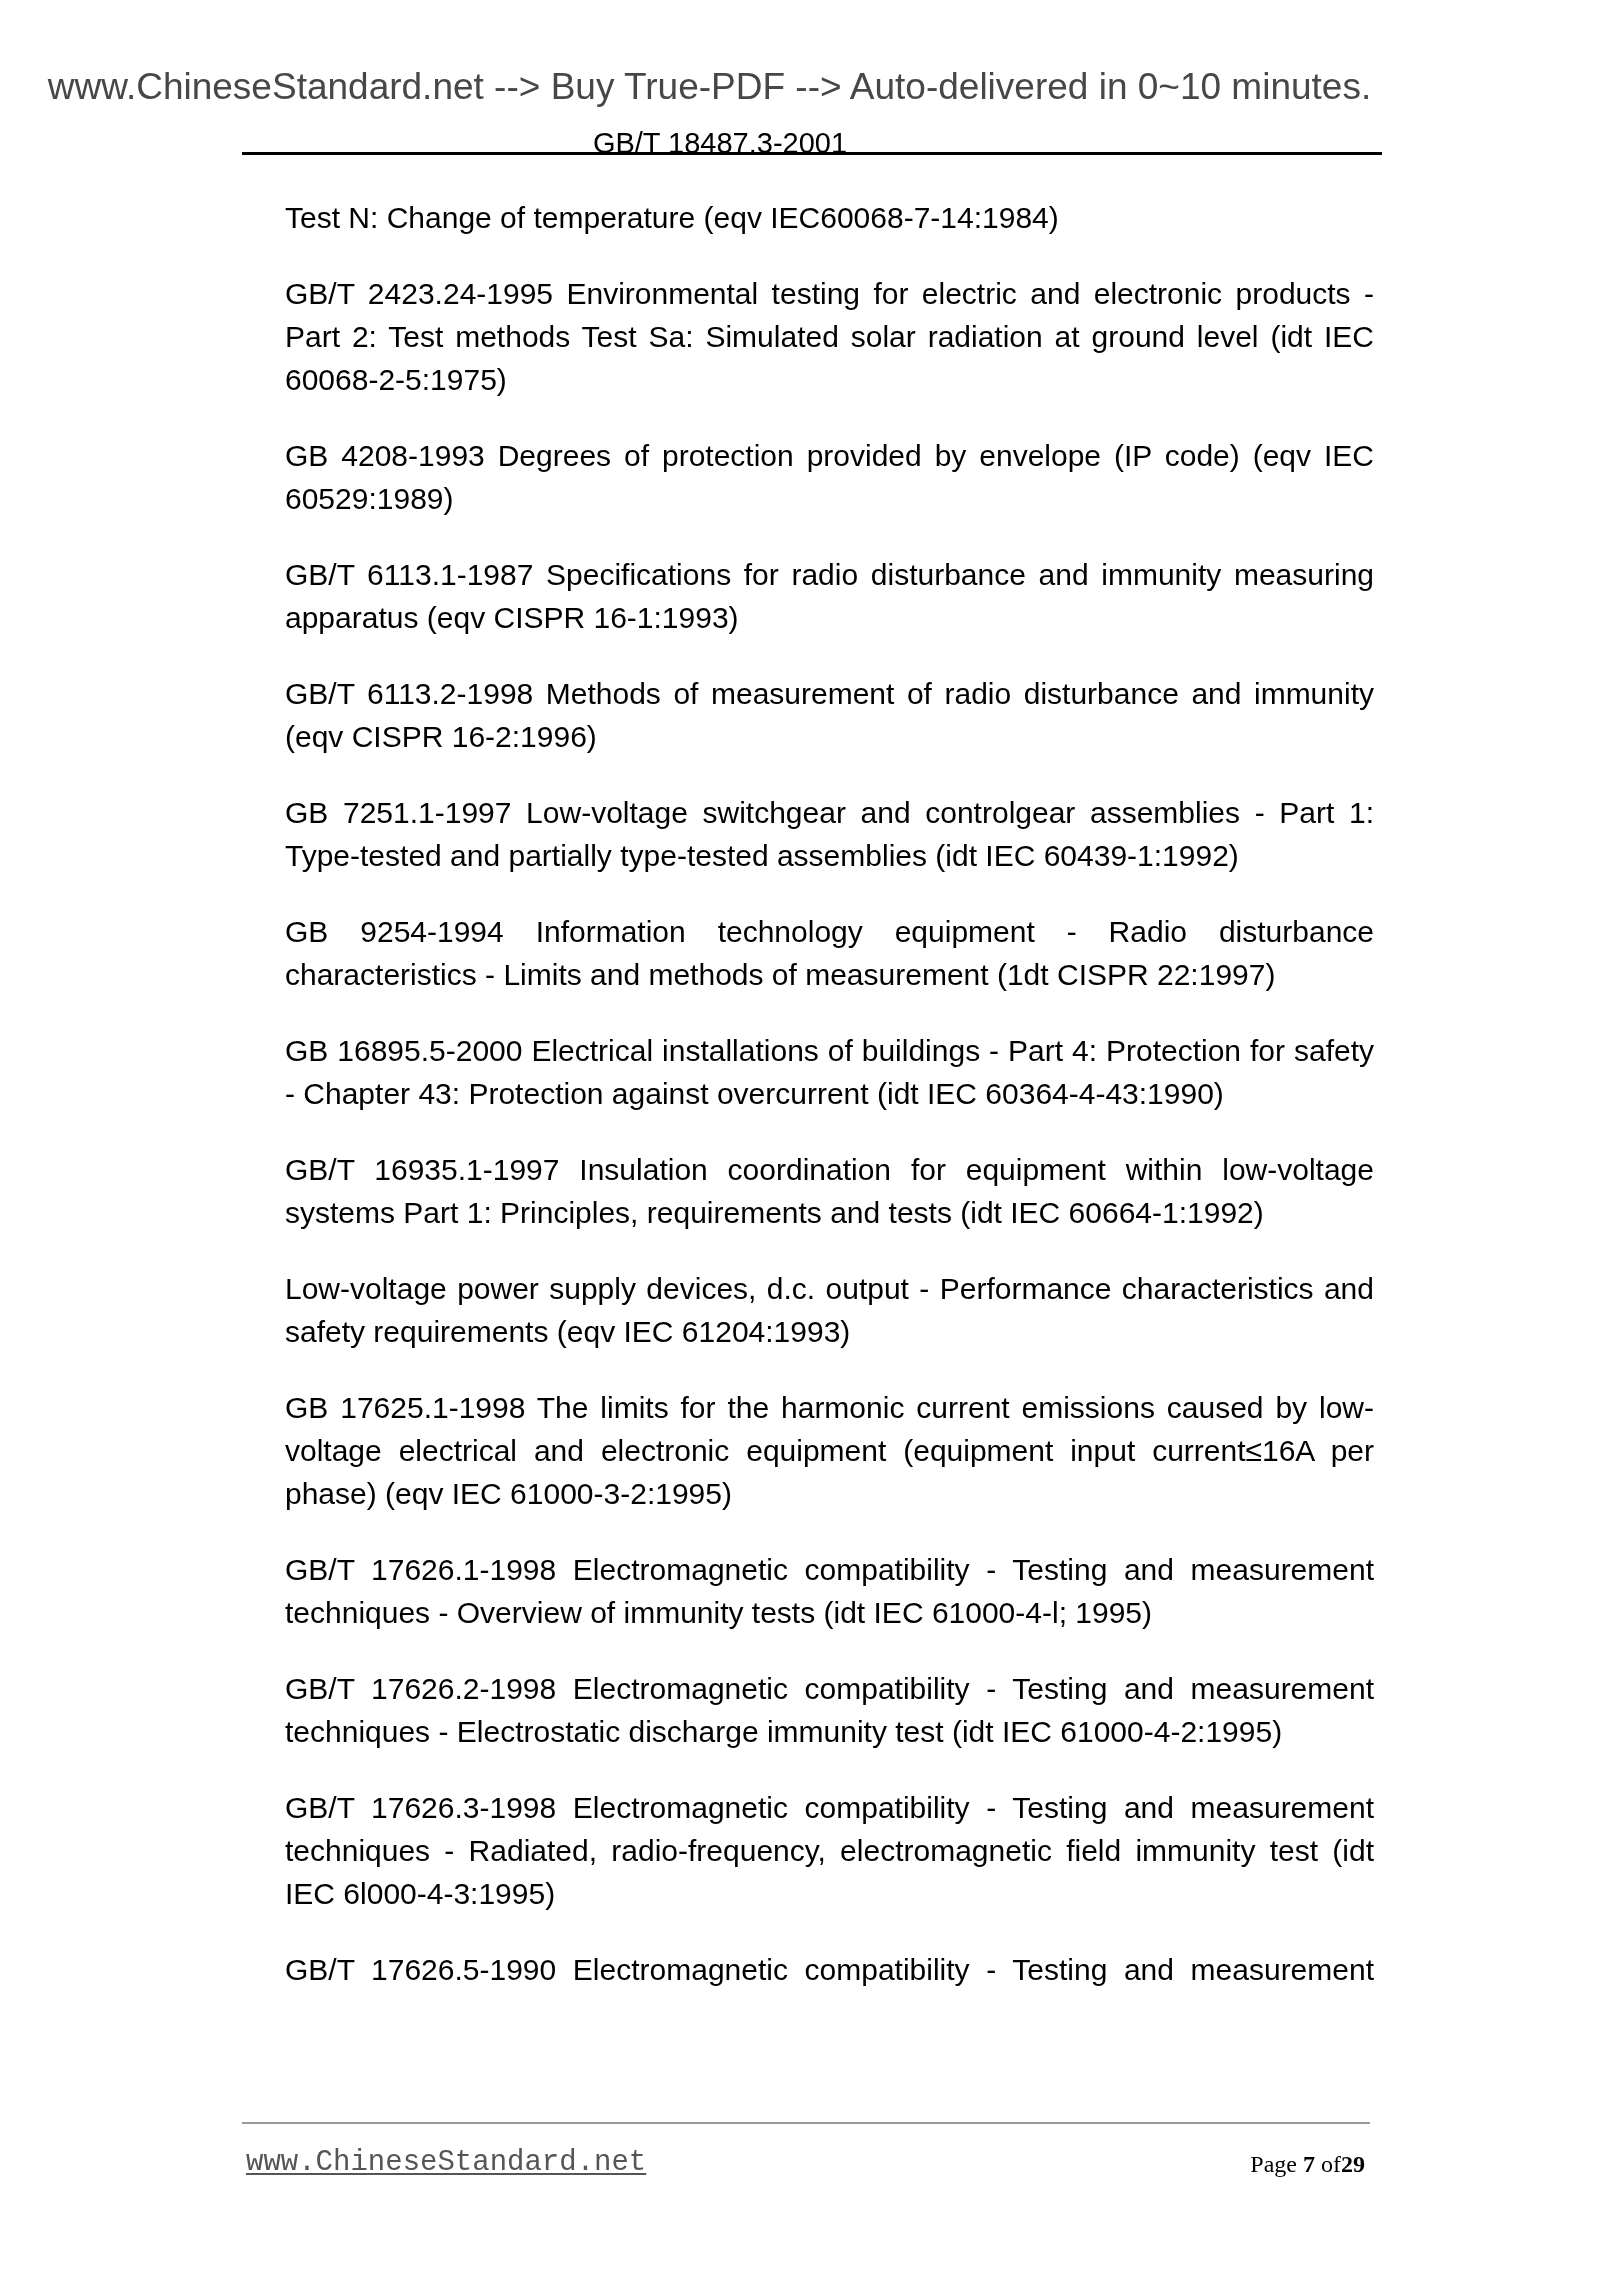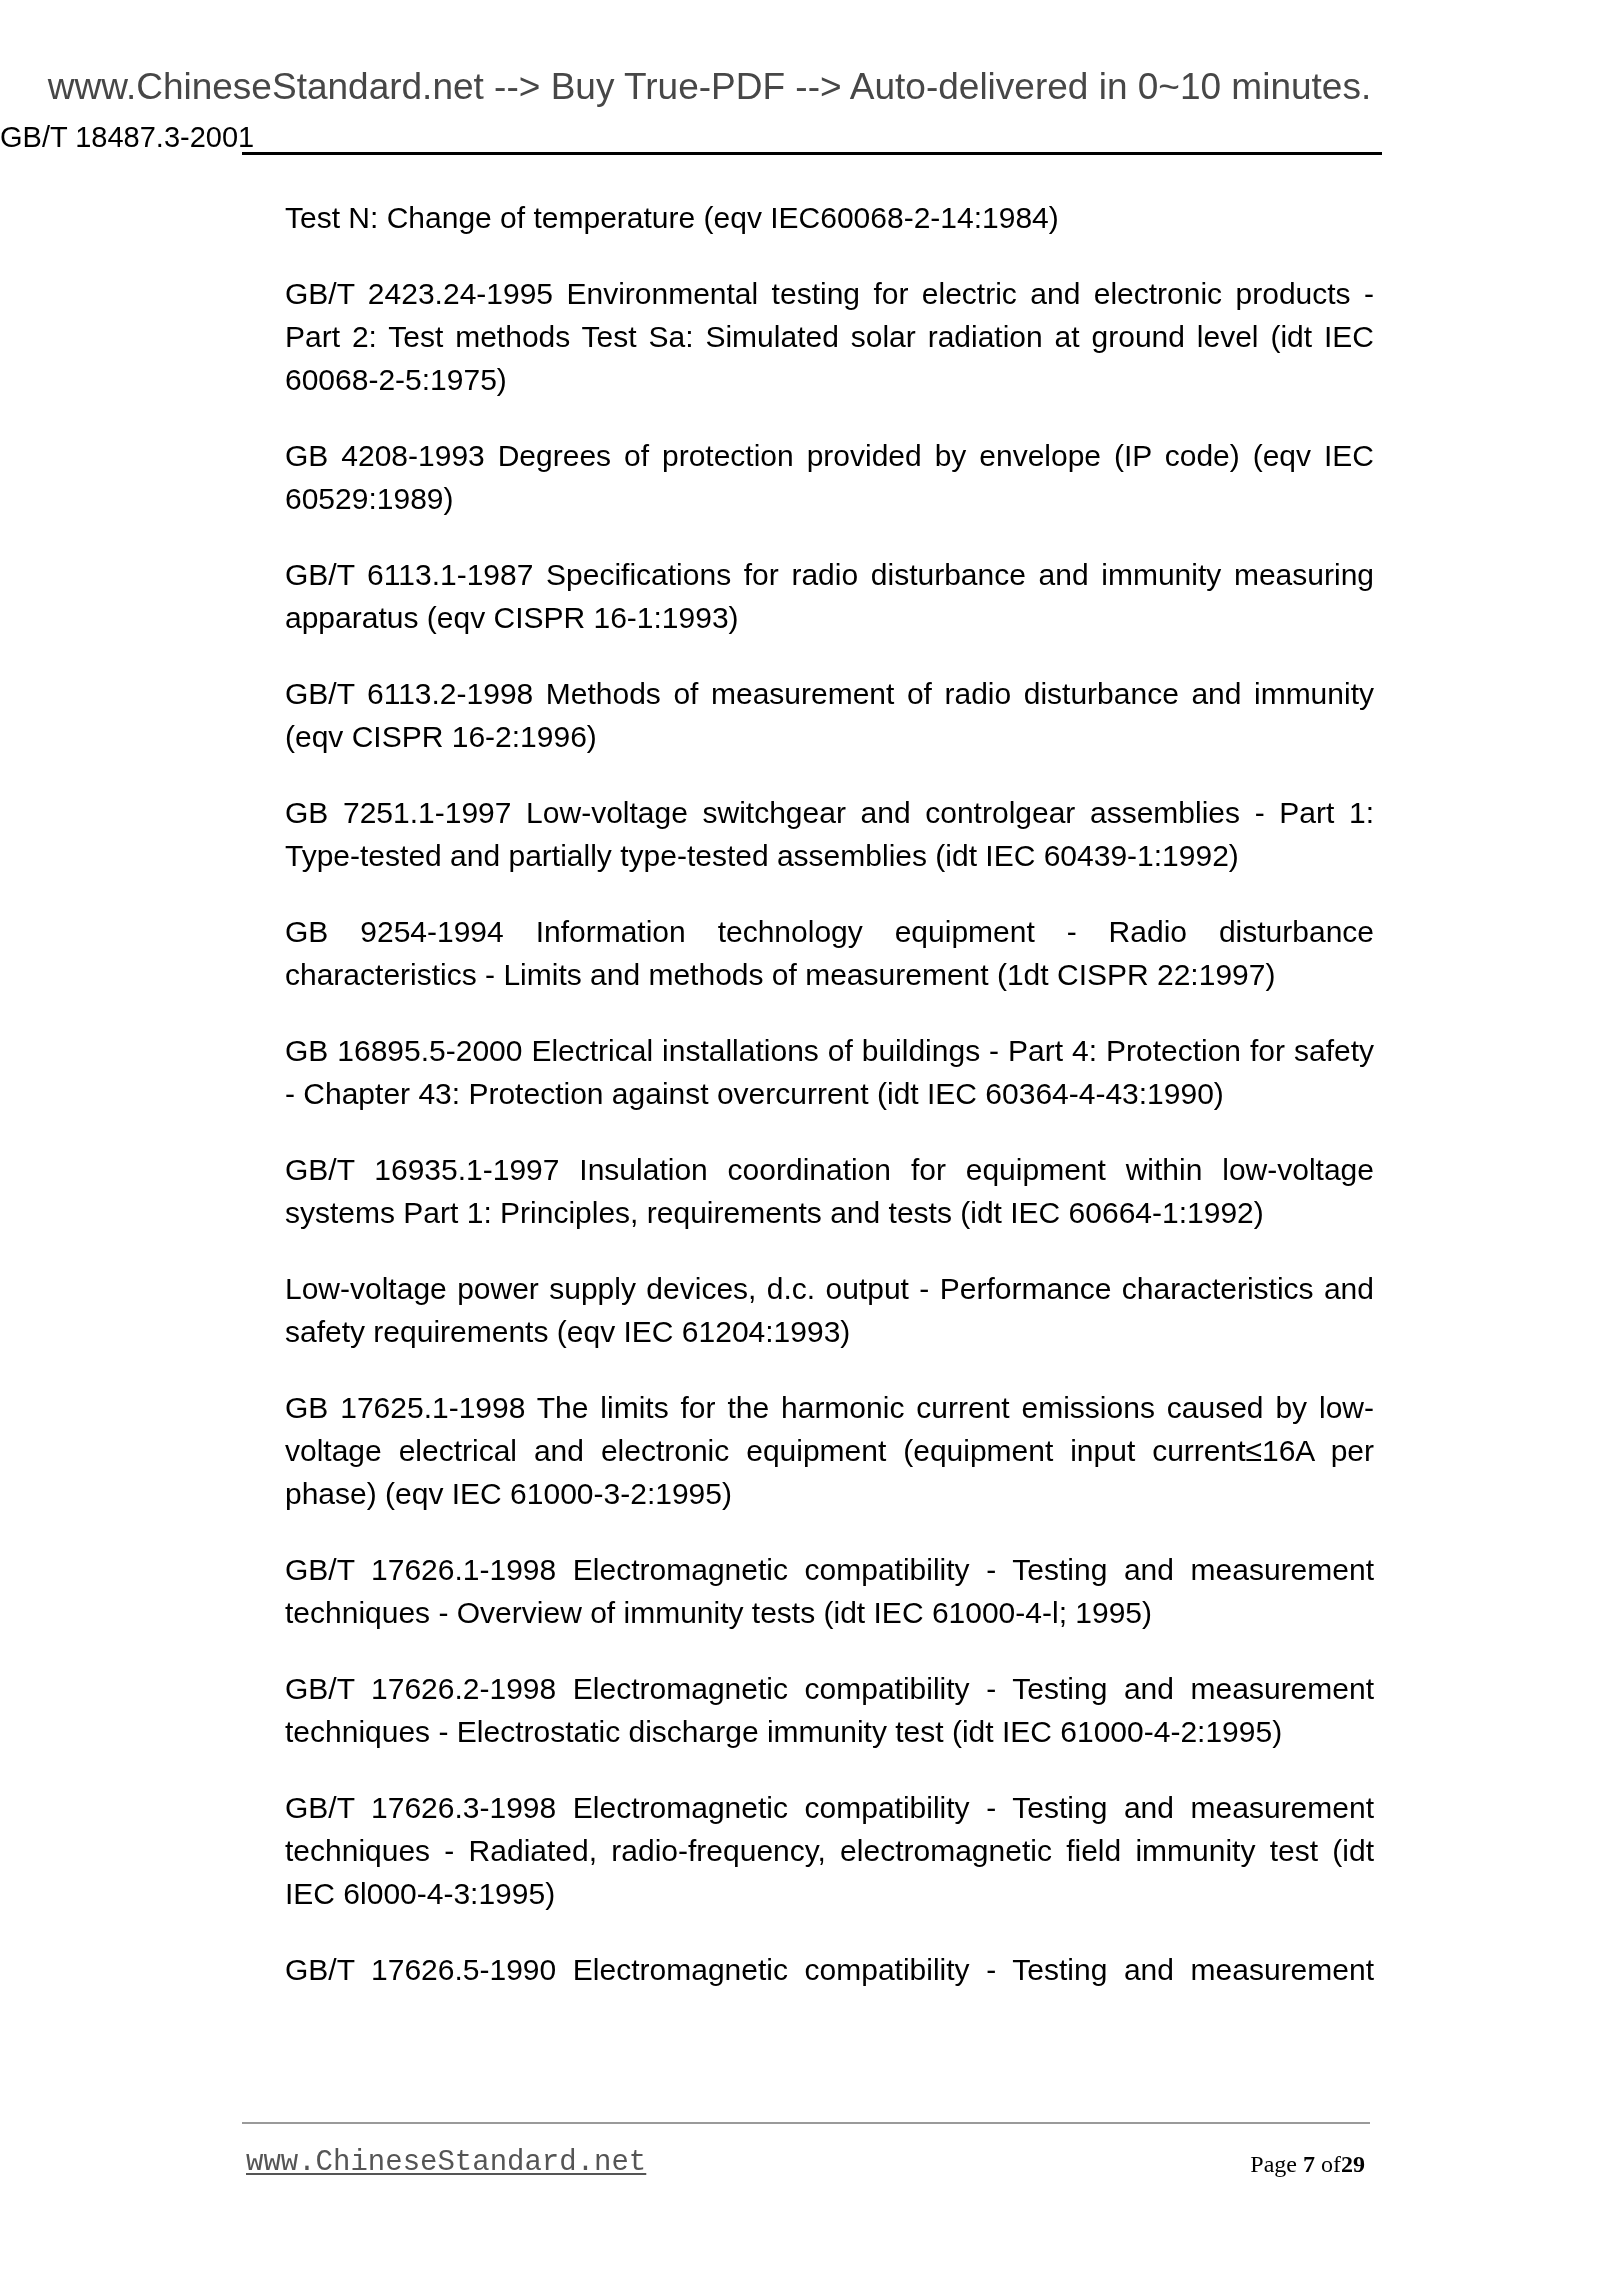--- a/index.html
+++ b/index.html
@@ -24,24 +24,24 @@
     font-family: "Liberation Sans", sans-serif;
     font-size: 37px;
     color: #474747;
     white-space: nowrap;
     text-decoration: none;
   }
   .doc-code {
     position: absolute;
     left: 0;
     width: 1440px;
-    top: 121px;
+    top: 127px;
     height: 33px;
     line-height: 33px;
-    text-align: left;
+    text-align: center;
     font-family: "Liberation Sans", sans-serif;
     font-size: 29px;
     color: #000000;
     white-space: nowrap;
   }
   .header-rule {
     position: absolute;
     left: 242px;
     width: 1140px;
     top: 152px;
@@ -100,21 +100,21 @@
   }
 </style>
 </head>
 <body>
 
 <div class="promo-header">www.ChineseStandard.net --&gt; Buy True-PDF --&gt; Auto-delivered in 0~10 minutes.</div>
 <div class="doc-code">GB/T 18487.3-2001</div>
 <div class="header-rule"></div>
 
 <div class="body-text">
-  <p>Test N: Change of temperature (eqv IEC60068-2-14:1984)</p>
+  <p>Test N: Change of temperature (eqv IEC60068-7-14:1984)</p>
   <p>GB/T 2423.24-1995 Environmental testing for electric and electronic products - Part 2: Test methods Test Sa: Simulated solar radiation at ground level (idt IEC 60068-2-5:1975)</p>
   <p>GB 4208-1993 Degrees of protection provided by envelope (IP code) (eqv IEC 60529:1989)</p>
   <p>GB/T 6113.1-1987 Specifications for radio disturbance and immunity measuring apparatus (eqv CISPR 16-1:1993)</p>
   <p>GB/T 6113.2-1998 Methods of measurement of radio disturbance and immunity (eqv CISPR 16-2:1996)</p>
   <p>GB 7251.1-1997 Low-voltage switchgear and controlgear assemblies - Part 1: Type-tested and partially type-tested assemblies (idt IEC 60439-1:1992)</p>
   <p>GB 9254-1994 Information technology equipment - Radio disturbance characteristics - Limits and methods of measurement (1dt CISPR 22:1997)</p>
   <p>GB 16895.5-2000 Electrical installations of buildings - Part 4: Protection for safety - Chapter 43: Protection against overcurrent (idt IEC 60364-4-43:1990)</p>
   <p>GB/T 16935.1-1997 Insulation coordination for equipment within low-voltage systems Part 1: Principles, requirements and tests (idt IEC 60664-1:1992)</p>
   <p>Low-voltage power supply devices, d.c. output - Performance characteristics and safety requirements (eqv IEC 61204:1993)</p>
   <p>GB 17625.1-1998 The limits for the harmonic current emissions caused by low-voltage electrical and electronic equipment (equipment input current≤16A per phase) (eqv IEC 61000-3-2:1995)</p>

